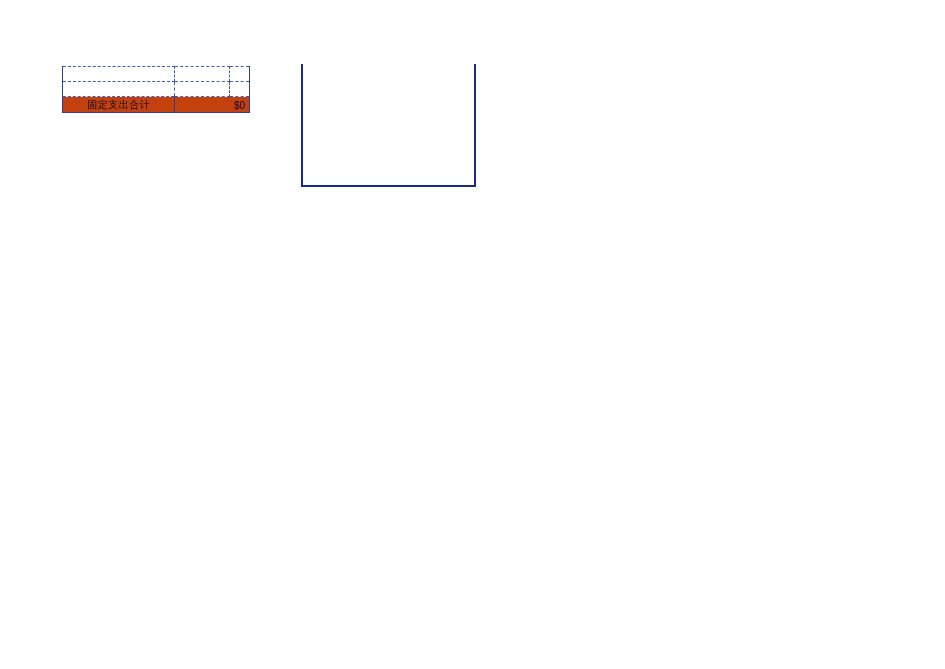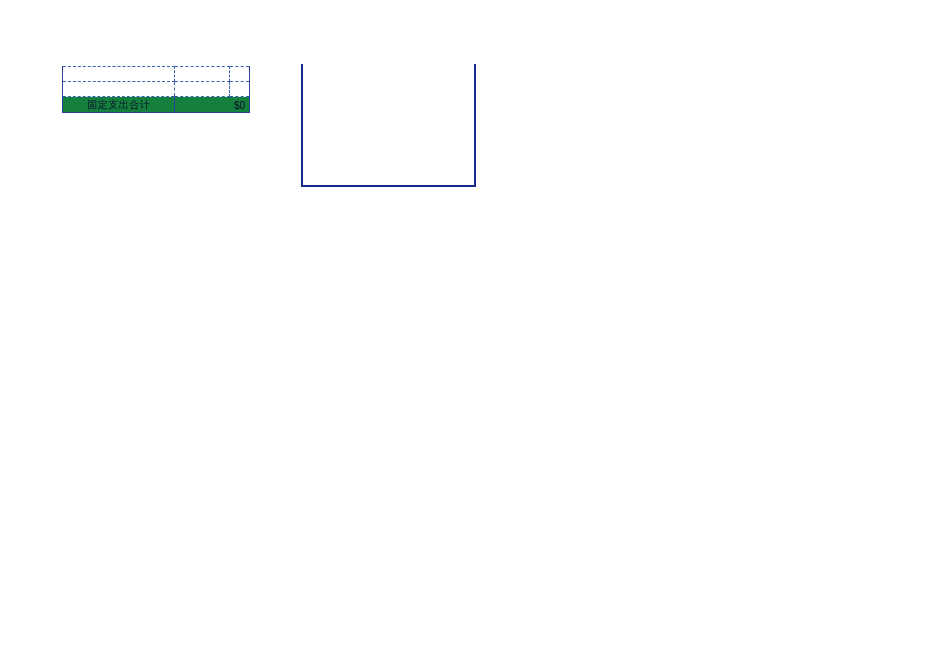--- a/index.html
+++ b/index.html
@@ -36,21 +36,21 @@
       border-left: 1px dashed #3a60b8;
       border-right: 1px dashed #3a60b8;
       background: #ffffff;
     }
     
     .tbl tr td.dash:first-child { border-left: 1.5px solid #2a3f9a; }
     .tbl tr td.dash:last-child  { border-right: 1.5px solid #2a3f9a; }
 
     
     .tbl td.sum {
-      background: #15803d;
+      background: #c2410c;
       border-top: 1px dashed #3a60b8;
       border-bottom: 1.5px solid #2a3f9a;
       border-left: 1.5px solid #2a3f9a;
       border-right: 1.5px solid #2a3f9a;
       height: 14px;
     }
     .sum-label {
       text-align: center;
       font-size: 10px;
       color: #0a0a2a;

